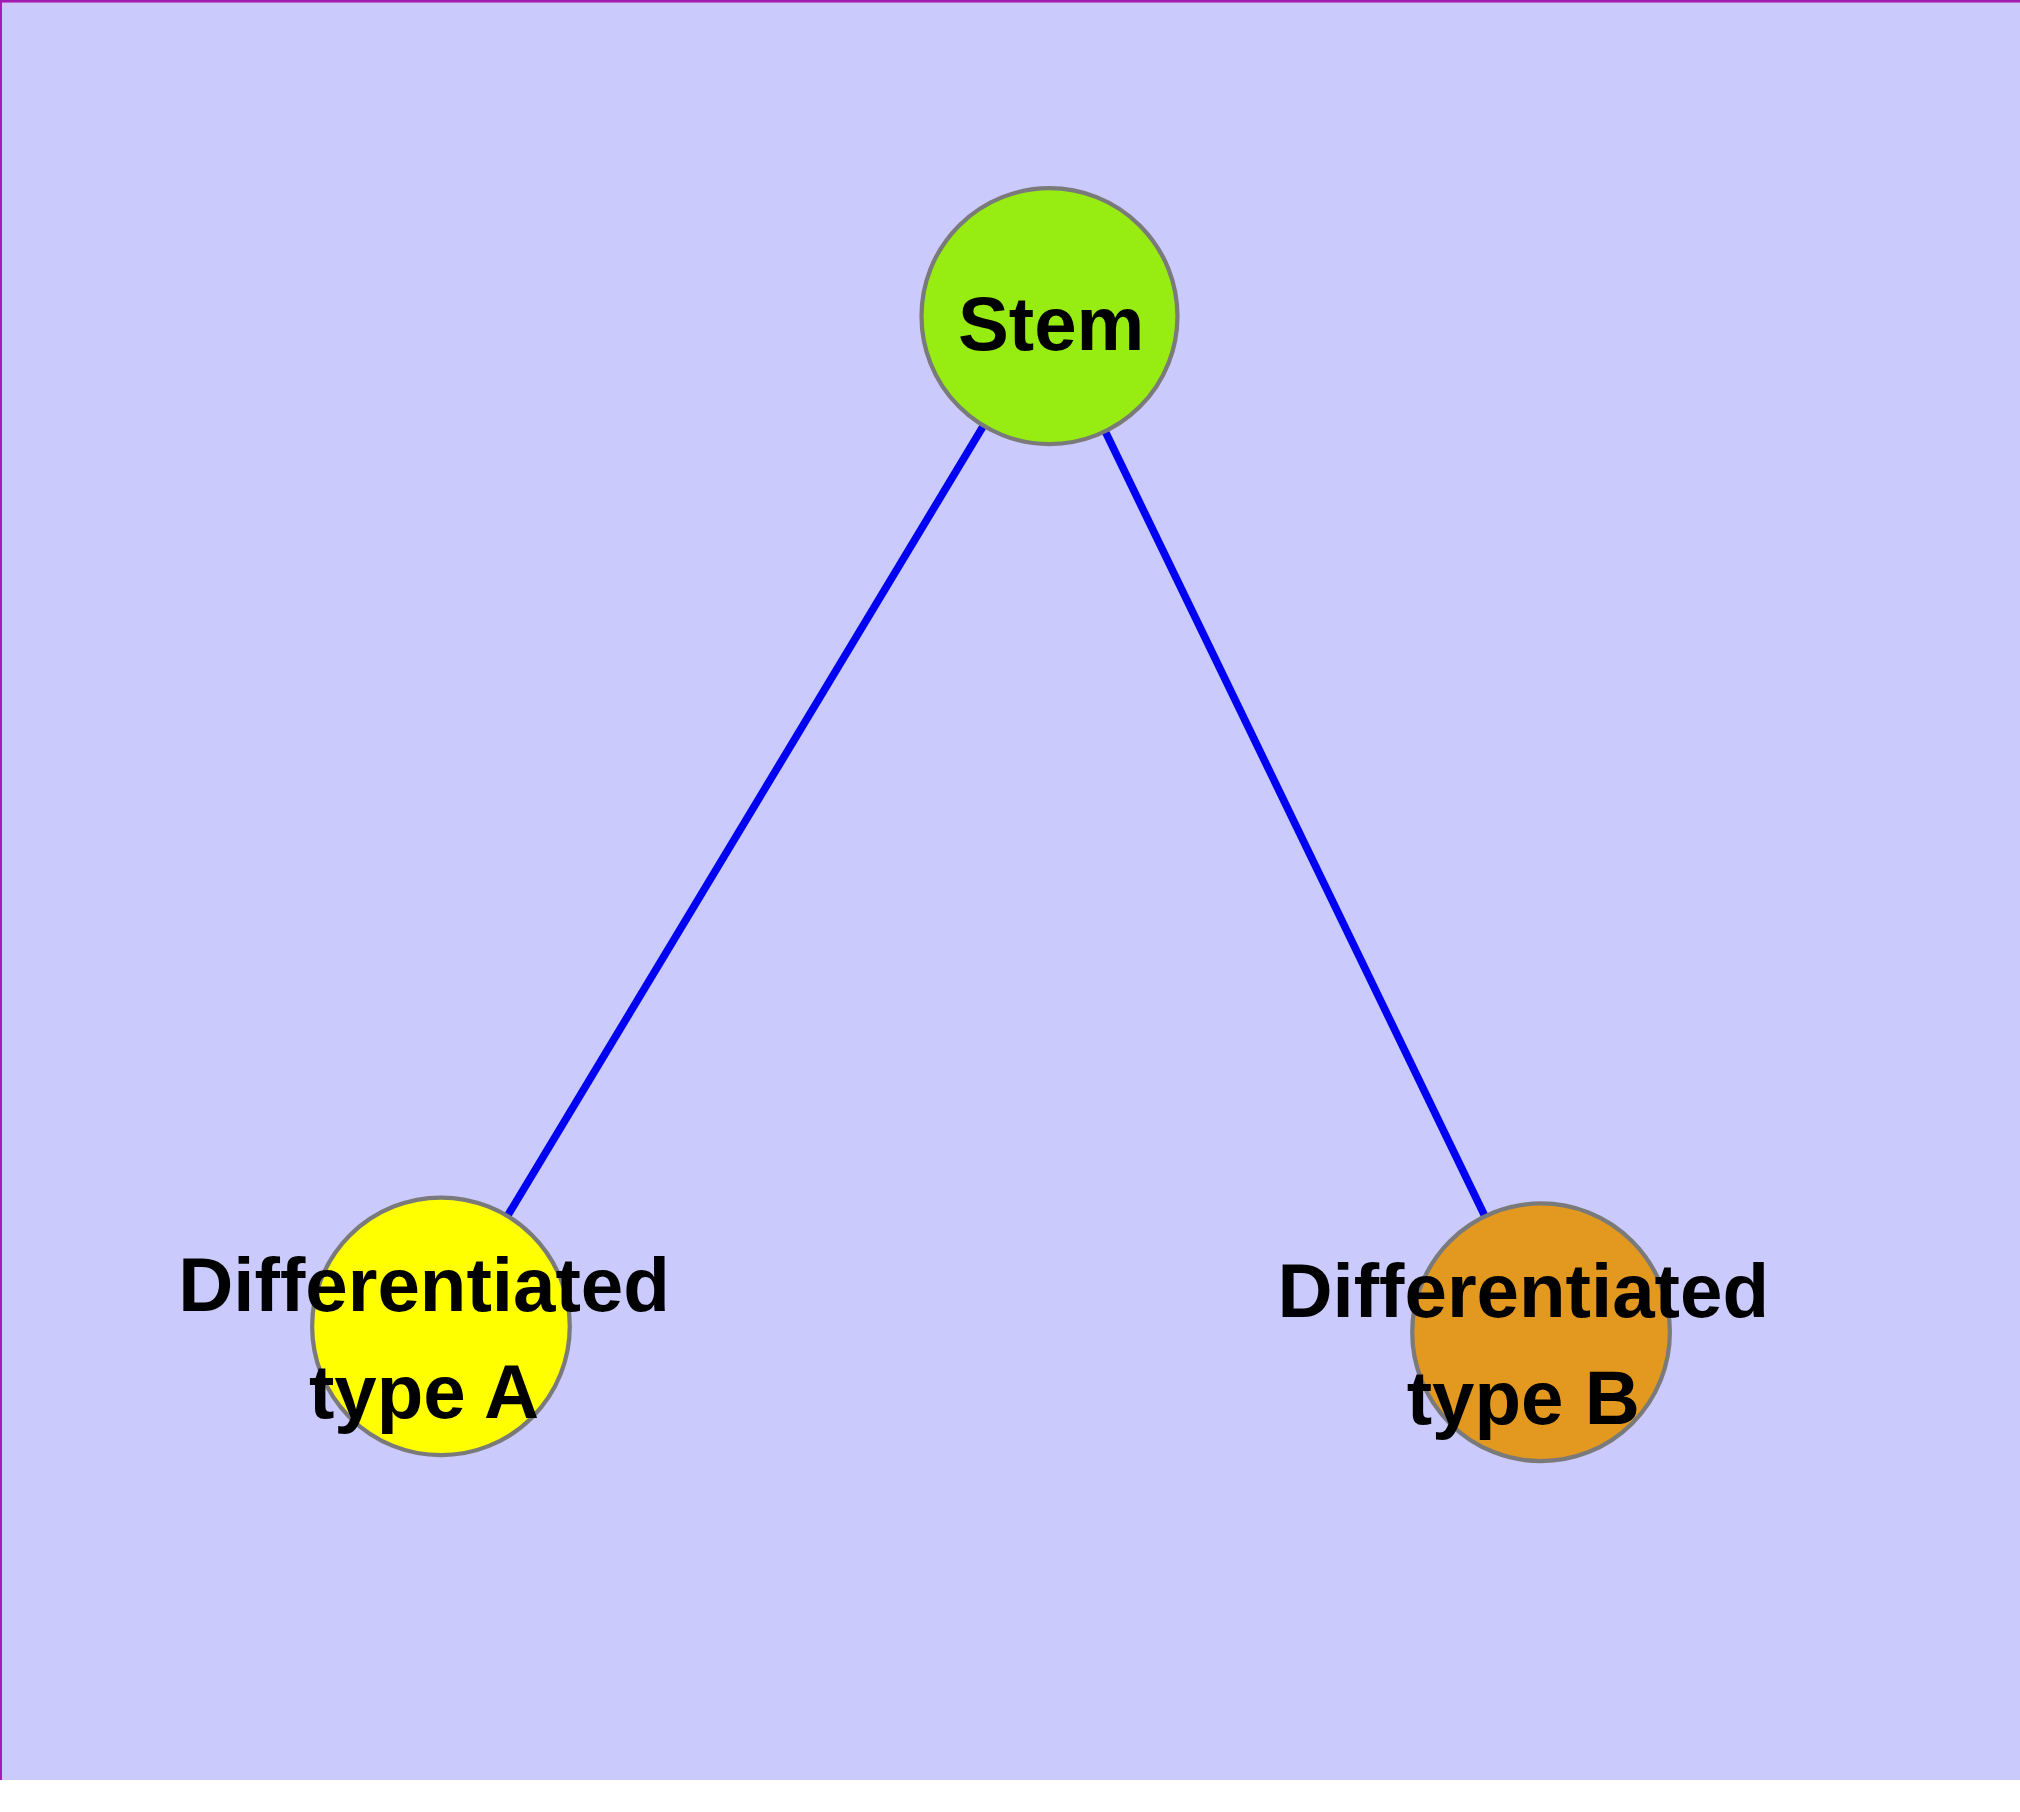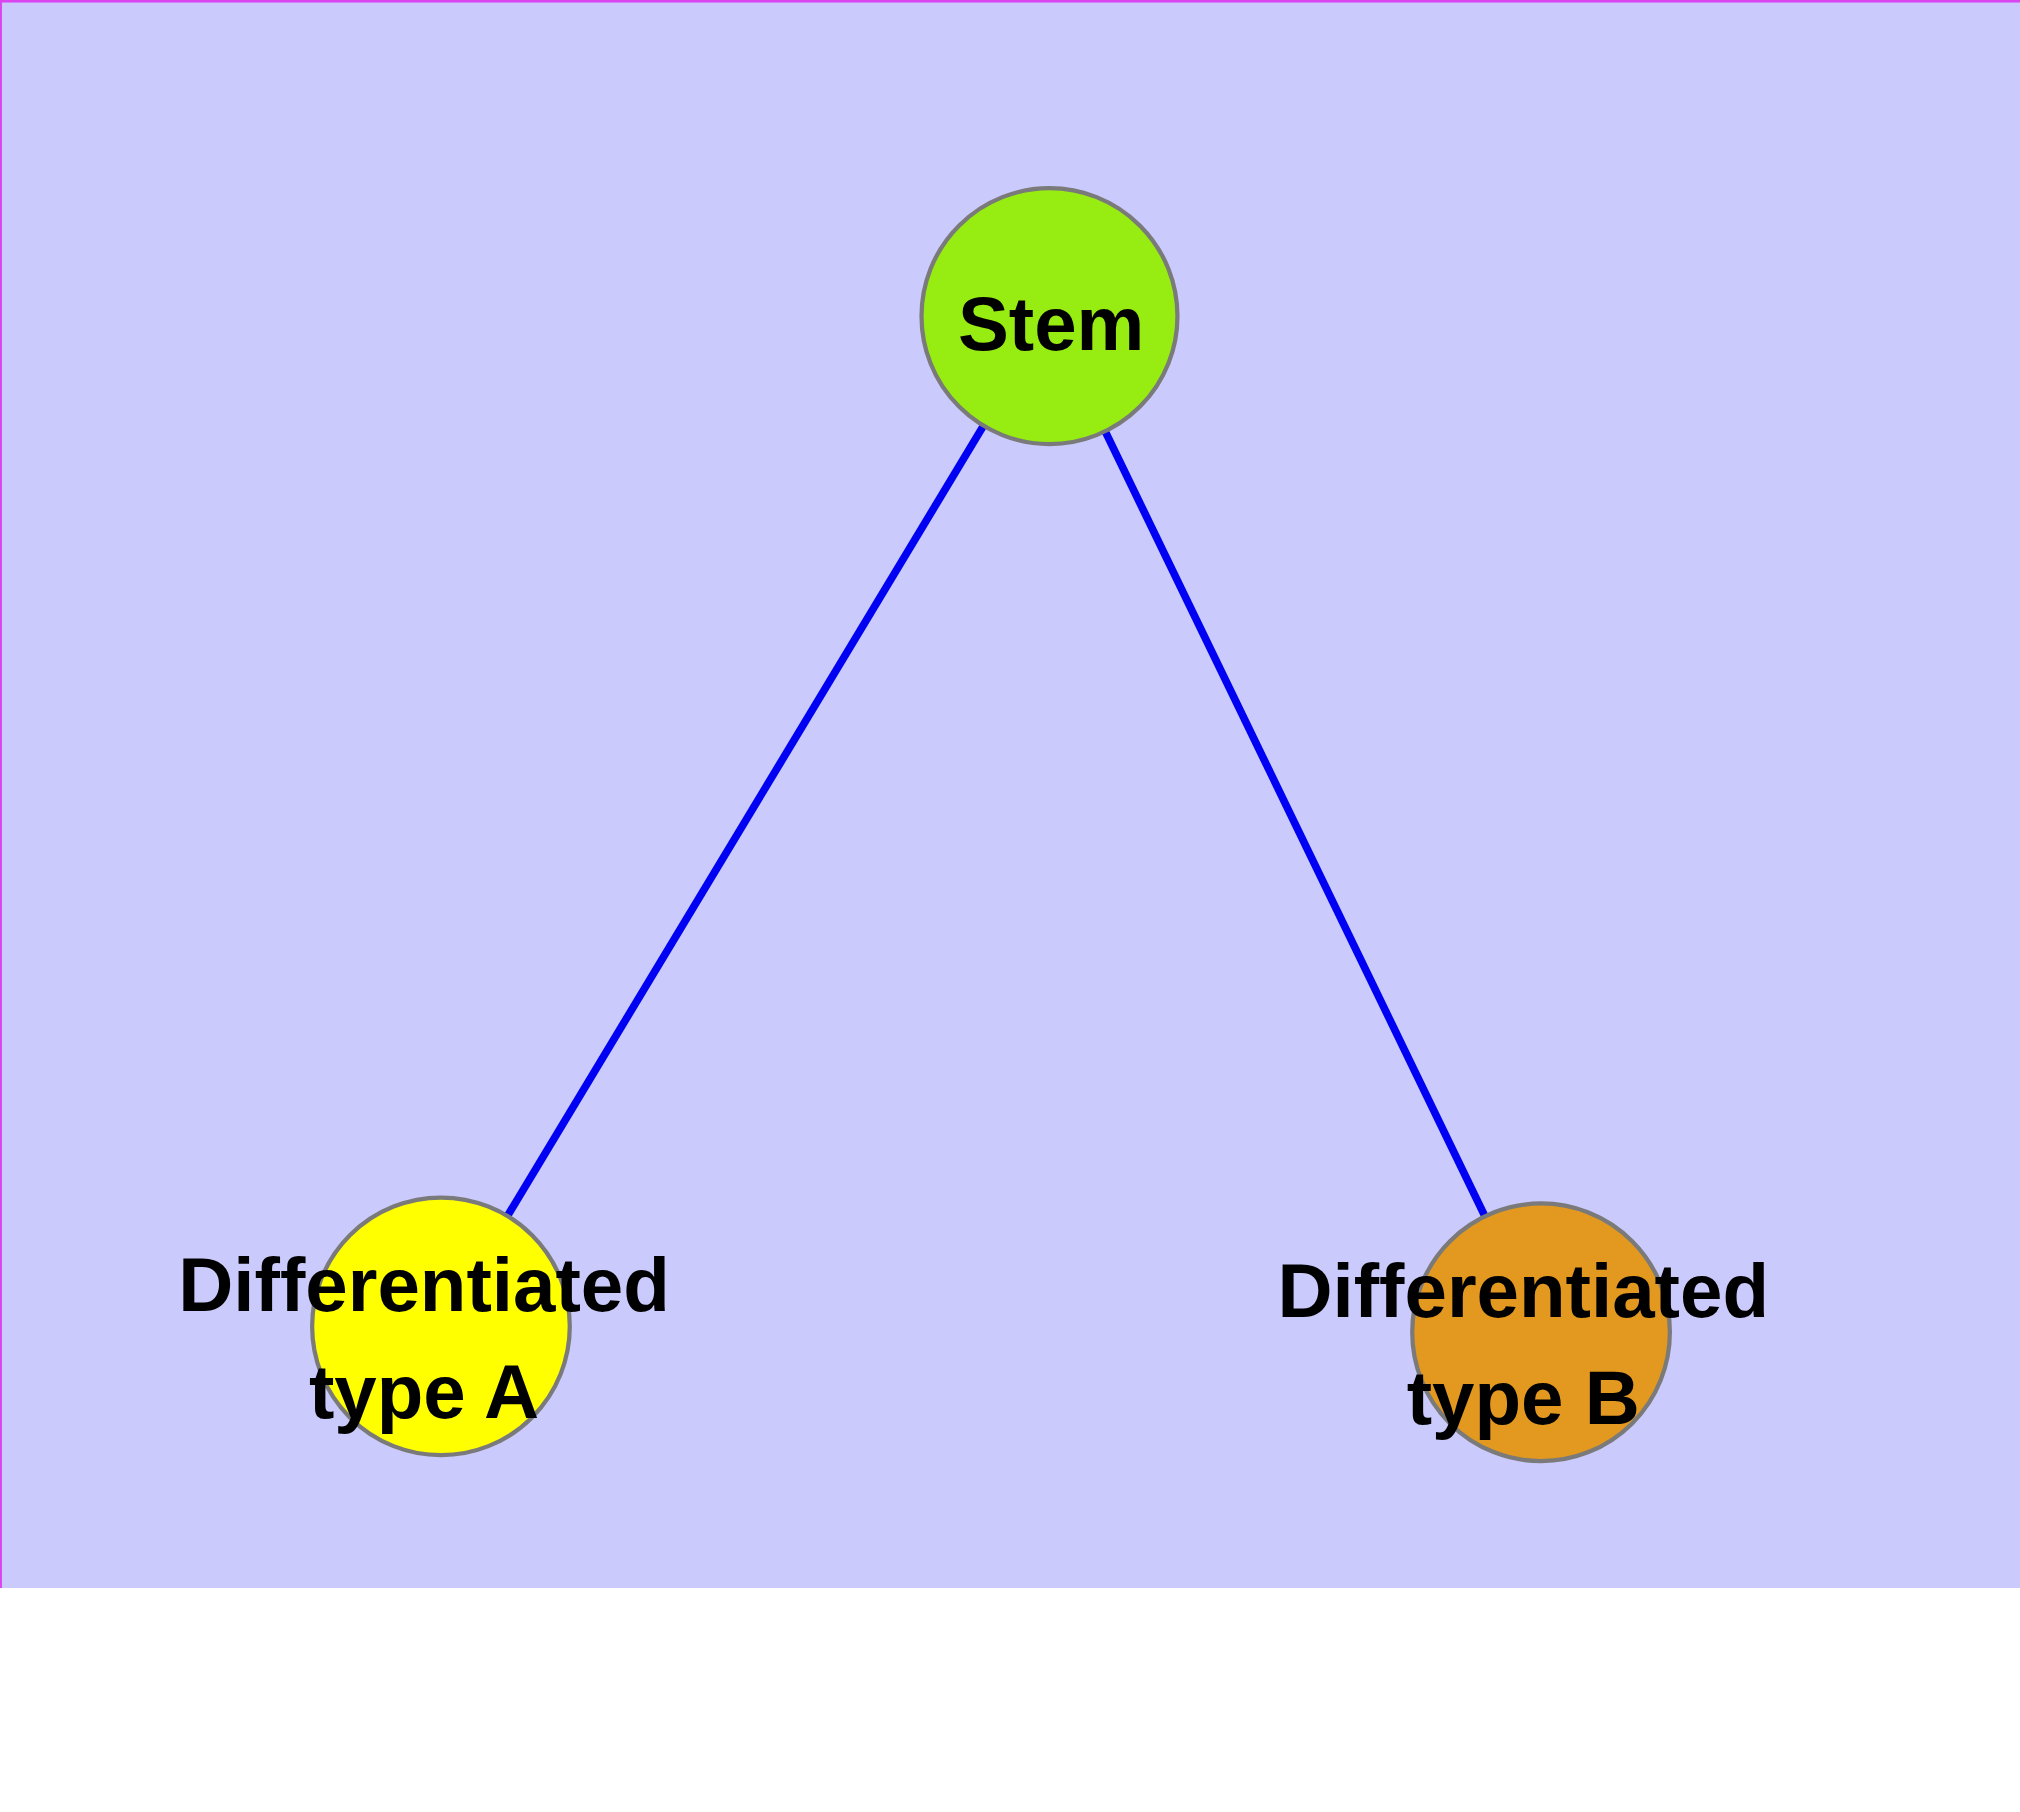--- a/index.html
+++ b/index.html
@@ -3,22 +3,22 @@
 <meta charset="utf-8">
 <style>
   html, body {
     margin: 0;
     padding: 0;
     background: #ffffff;
   }
   .canvas {
     position: relative;
     width: 2021px;
-    height: 1588px;
-    background: #d946ef;
+    height: 1780px;
+    background: #a21caf;
     overflow: hidden;
     font-family: "Liberation Sans", "DejaVu Sans", sans-serif;
   }
   svg.diagram {
     position: absolute;
     left: 0;
     top: 0;
     display: block;
   }
   .edge {

